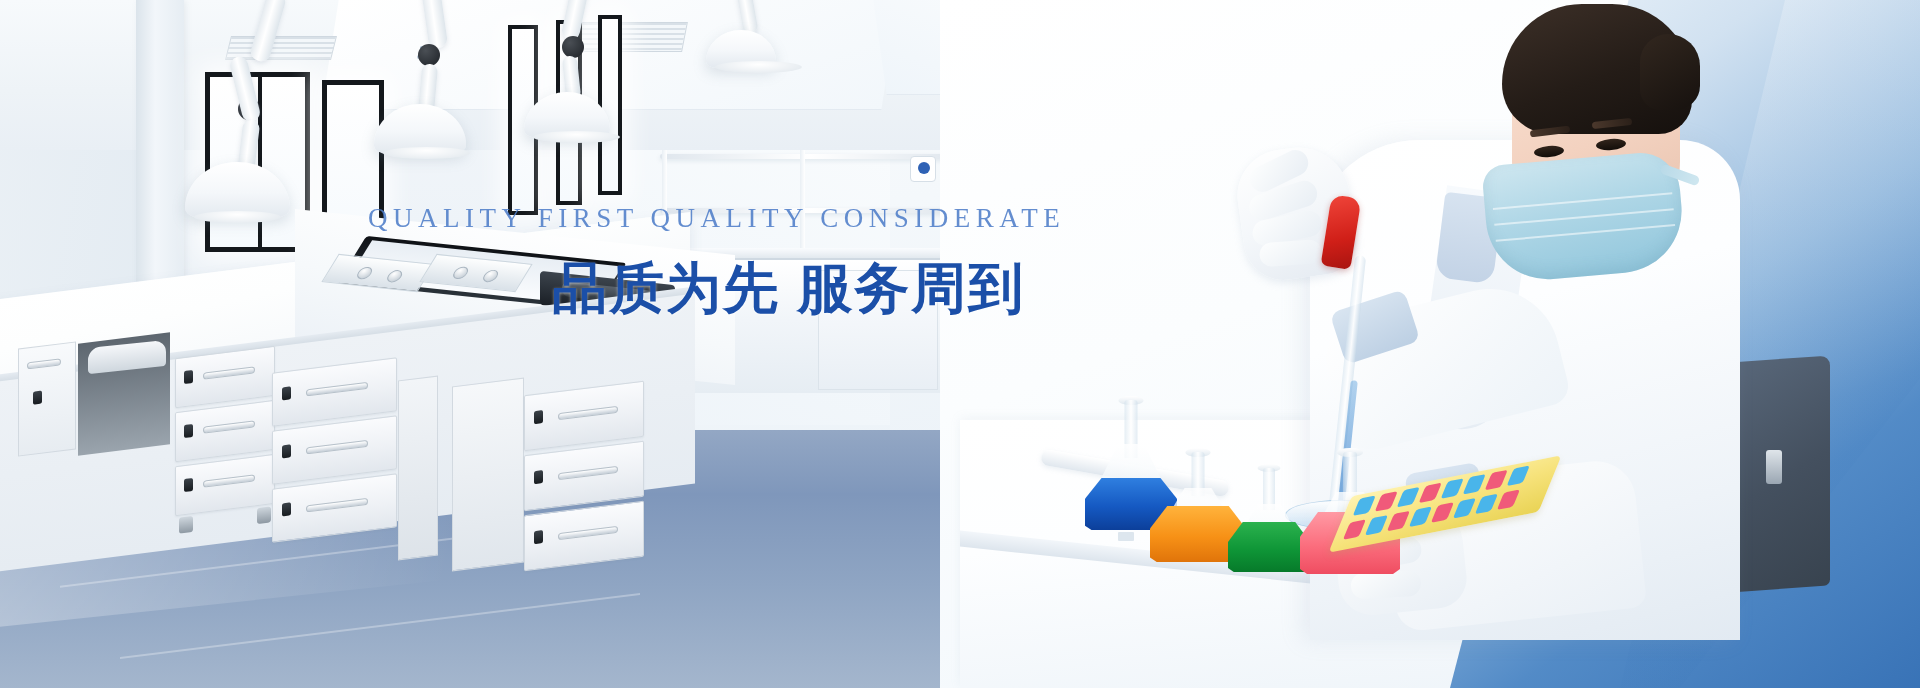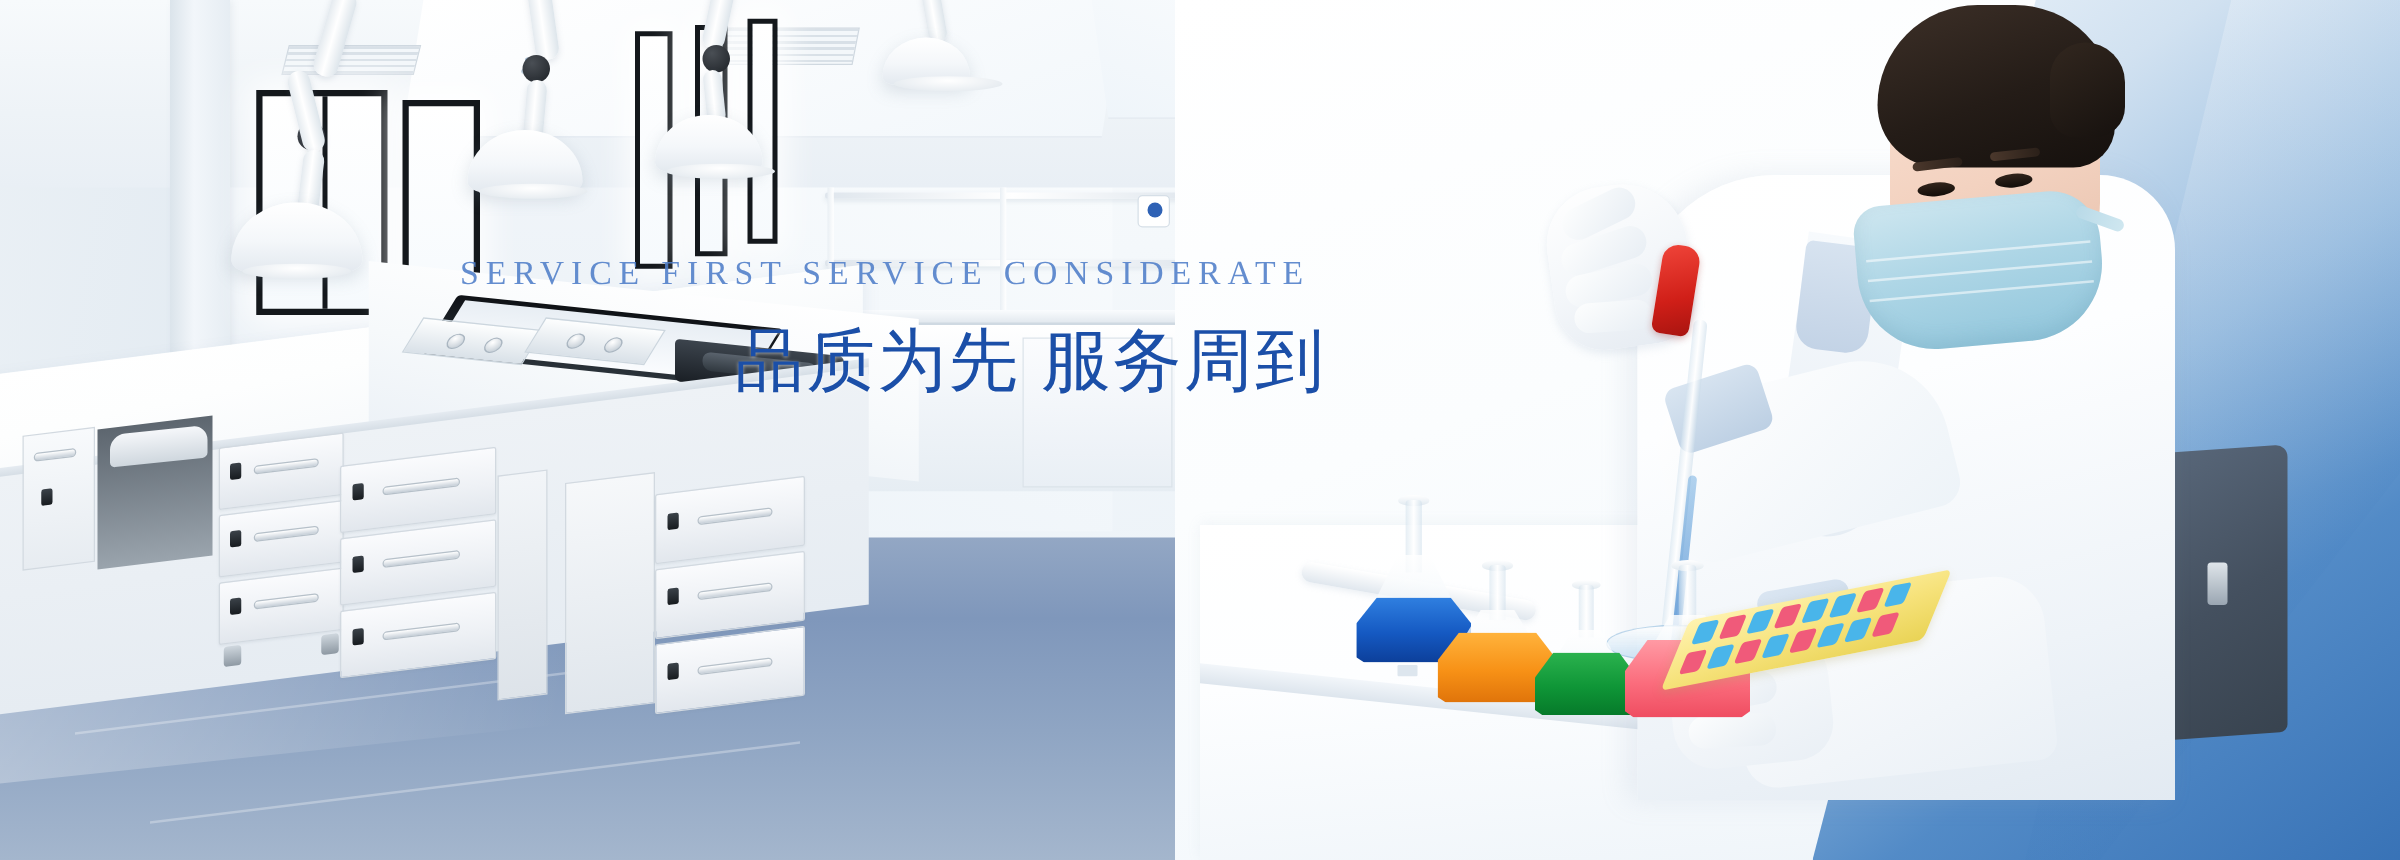--- a/index.html
+++ b/index.html
@@ -334,22 +334,22 @@
     border-radius:5px; transform:skewY(-11deg) skewX(-24deg);
     box-shadow:0 3px 7px rgba(170,160,90,.25); }
   .tube { position:absolute; width:16px; height:16px; border-radius:3px; }
 
   
   .eyebrow { position:absolute; left:368px; top:203px; width:660px;
     font-size:27px; letter-spacing:5.5px; font-weight:400;
     font-family:"Liberation Serif","DejaVu Serif",serif;
     color:#4f7ec9; opacity:.88; white-space:nowrap; }
 
-  .headline { position:absolute; left:588px; top:252px;
-    font-size:55px; font-weight:normal; letter-spacing:2px;
+  .headline { position:absolute; left:552px; top:252px;
+    font-size:55px; font-weight:bold; letter-spacing:2px;
     color:#1b4fa8; white-space:nowrap;
     text-shadow:0 1px 3px rgba(255,255,255,.55); }
 
   .subbar { position:absolute; left:394px; top:316px; width:600px; height:60px;
     background:#13903d; display:flex; align-items:center; justify-content:center; }
   .subbar span { font-size:30px; color:#ffffff; letter-spacing:1.5px; font-weight:500; }
 </style>
 </head>
 <body>
 
@@ -578,16 +578,16 @@
     <div class="tube" style="left:10px; top:26px; background:#f05a7a"></div>
     <div class="tube" style="left:32px; top:26px; background:#49b5ea"></div>
     <div class="tube" style="left:54px; top:26px; background:#f05a7a"></div>
     <div class="tube" style="left:76px; top:26px; background:#49b5ea"></div>
     <div class="tube" style="left:98px; top:26px; background:#f05a7a"></div>
     <div class="tube" style="left:120px;top:26px; background:#49b5ea"></div>
     <div class="tube" style="left:142px;top:26px; background:#49b5ea"></div>
     <div class="tube" style="left:164px;top:26px; background:#f05a7a"></div>
   </div>
 
-  <div class="eyebrow">SERVICE FIRST SERVICE CONSIDERATE</div>
+  <div class="eyebrow">QUALITY FIRST QUALITY CONSIDERATE</div>
   <div class="headline">品质为先 服务周到</div>
 
 </div>
 
 </body></html>

